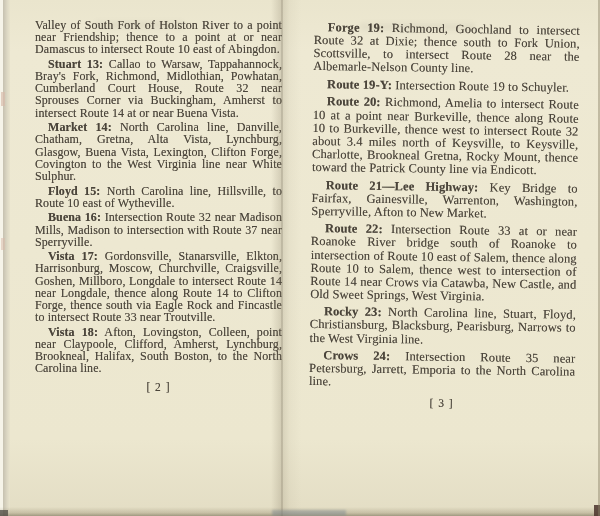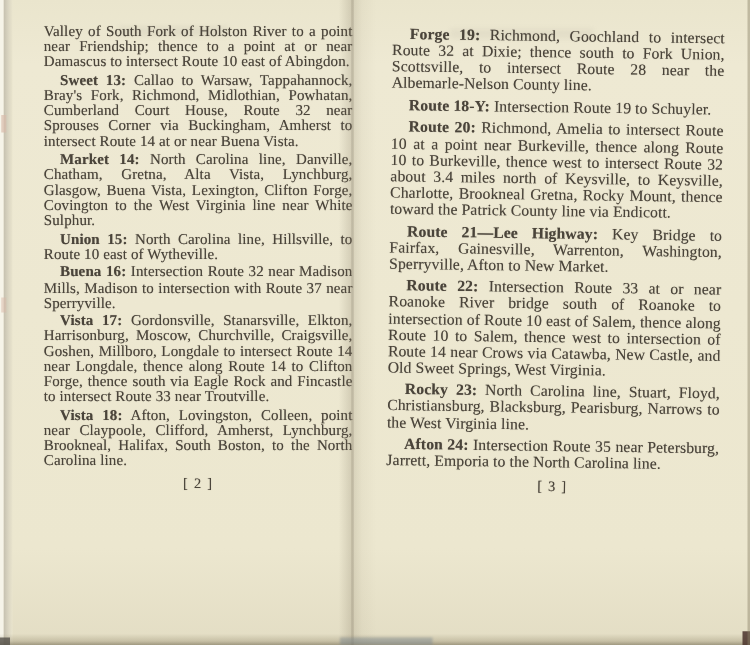--- a/index.html
+++ b/index.html
@@ -80,37 +80,37 @@
 
   <div class="edge-white"></div>
   <div class="edge-gray"></div>
   <div class="edge-speck-1"></div>
   <div class="edge-speck-2"></div>
   <div class="ghost-1"></div>
   <div class="ghost-2"></div>
 
   <div class="page page-left">
     <p class="para continuation"><b class="lead"></b> <span>Valley of South Fork of Holston River to a point near Friendship; thence to a point at or near Damascus to intersect Route 10 east of Abingdon.</span></p>
-    <p class="para"><b class="lead">Sweet 13:</b> <span>Callao to Warsaw, Tappahannock, Bray's Fork, Richmond, Midlothian, Powhatan, Cumberland Court House, Route 32 near Sprouses Corner via Buckingham, Amherst to intersect Route 14 at or near Buena Vista.</span></p>
+    <p class="para"><b class="lead">Stuart 13:</b> <span>Callao to Warsaw, Tappahannock, Bray's Fork, Richmond, Midlothian, Powhatan, Cumberland Court House, Route 32 near Sprouses Corner via Buckingham, Amherst to intersect Route 14 at or near Buena Vista.</span></p>
     <p class="para"><b class="lead">Market 14:</b> <span>North Carolina line, Danville, Chatham, Gretna, Alta Vista, Lynchburg, Glasgow, Buena Vista, Lexington, Clifton Forge, Covington to the West Virginia line near White Sulphur.</span></p>
-    <p class="para"><b class="lead">Union 15:</b> <span>North Carolina line, Hillsville, to Route 10 east of Wytheville.</span></p>
+    <p class="para"><b class="lead">Floyd 15:</b> <span>North Carolina line, Hillsville, to Route 10 east of Wytheville.</span></p>
     <p class="para"><b class="lead">Buena 16:</b> <span>Intersection Route 32 near Madison Mills, Madison to intersection with Route 37 near Sperryville.</span></p>
     <p class="para"><b class="lead">Vista 17:</b> <span>Gordonsville, Stanarsville, Elkton, Harrisonburg, Moscow, Churchville, Craigsville, Goshen, Millboro, Longdale to intersect Route 14 near Longdale, thence along Route 14 to Clifton Forge, thence south via Eagle Rock and Fincastle to intersect Route 33 near Troutville.</span></p>
     <p class="para"><b class="lead">Vista 18:</b> <span>Afton, Lovingston, Colleen, point near Claypoole, Clifford, Amherst, Lynchburg, Brookneal, Halifax, South Boston, to the North Carolina line.</span></p>
     <div class="page-num">[ 2 ]</div>
   </div>
 
   <div class="page page-right">
     <p class="para"><b class="lead">Forge 19:</b> <span>Richmond, Goochland to intersect Route 32 at Dixie; thence south to Fork Union, Scottsville, to intersect Route 28 near the Albemarle-Nelson County line.</span></p>
-    <p class="para"><b class="lead">Route 18-Y:</b> <span>Intersection Route 19 to Schuyler.</span></p>
+    <p class="para"><b class="lead">Route 19-Y:</b> <span>Intersection Route 19 to Schuyler.</span></p>
     <p class="para"><b class="lead">Route 20:</b> <span>Richmond, Amelia to intersect Route 10 at a point near Burkeville, thence along Route 10 to Burkeville, thence west to intersect Route 32 about 3.4 miles north of Keysville, to Keysville, Charlotte, Brookneal Gretna, Rocky Mount, thence toward the Patrick County line via Endicott.</span></p>
     <p class="para"><b class="lead">Route 21—Lee Highway:</b> <span>Key Bridge to Fairfax, Gainesville, Warrenton, Washington, Sperryville, Afton to New Market.</span></p>
     <p class="para"><b class="lead">Route 22:</b> <span>Intersection Route 33 at or near Roanoke River bridge south of Roanoke to intersection of Route 10 east of Salem, thence along Route 10 to Salem, thence west to intersection of Route 14 near Crows via Catawba, New Castle, and Old Sweet Springs, West Virginia.</span></p>
     <p class="para"><b class="lead">Rocky 23:</b> <span>North Carolina line, Stuart, Floyd, Christiansburg, Blacksburg, Pearisburg, Narrows to the West Virginia line.</span></p>
-    <p class="para"><b class="lead">Afton 24:</b> <span>Intersection Route 35 near Petersburg, Jarrett, Emporia to the North Carolina line.</span></p>
+    <p class="para"><b class="lead">Crows 24:</b> <span>Intersection Route 35 near Petersburg, Jarrett, Emporia to the North Carolina line.</span></p>
     <div class="page-num">[ 3 ]</div>
   </div>
 
   <div class="gutter"></div>
   <div class="gutter-line"></div>
   <div class="bottom-edge"></div>
   <div class="bottom-smudge"></div>
   <div class="corner-bl"></div>
   <div class="corner-br"></div>
   <div class="edge-right"></div>

